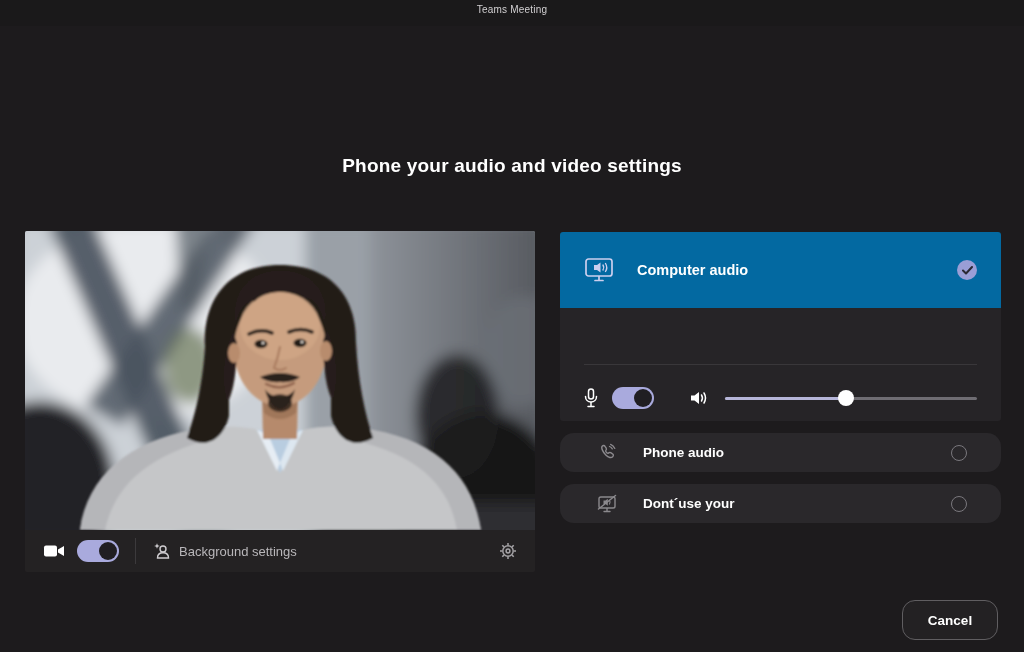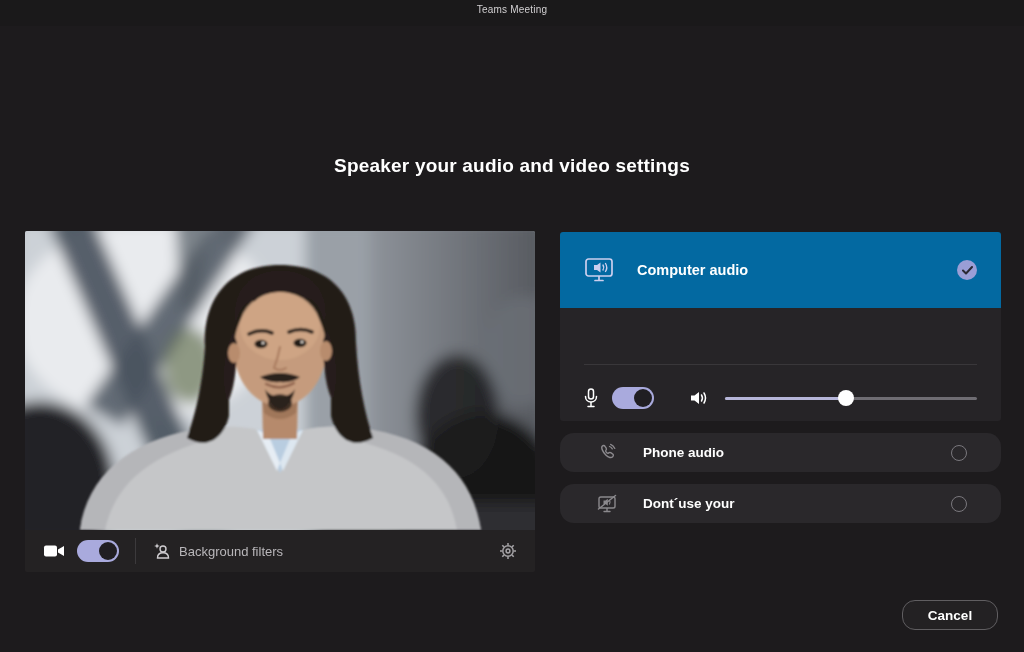--- a/index.html
+++ b/index.html
@@ -77,37 +77,37 @@
   }
   .option-row:first-of-type { margin-top:11px; }
   .option-row .label { color:#ffffff; font-size:13.5px; font-weight:700; margin-left:23px; }
   .radio {
     width:16px; height:16px; border-radius:50%; border:1.5px solid #7a787d; flex:none;
   }
   .opt-icon { width:26px; display:flex; justify-content:center; flex:none; }
   
   .footer-btns { position:absolute; right:26px; top:600px; display:flex; gap:8px; }
   .btn {
-    height:30px; min-width:96px; padding:0 18px; border-radius:13px;
+    height:40px; min-width:96px; padding:0 18px; border-radius:13px;
     display:flex; align-items:center; justify-content:center;
     font-size:13.5px; font-weight:700; color:#ffffff; cursor:pointer;
     font-family:"Liberation Sans", sans-serif;
   }
   .btn-cancel { background:#232123; border:1px solid #605e61; }
   .btn-join { background:#7579c7; border:1px solid #7579c7; }
   .icon { display:flex; align-items:center; justify-content:center; }
 </style>
 </head>
 <body>
 
 <div class="titlebar">
   <span class="titlebar-text">Teams Meeting</span>
 </div>
 
-<div class="heading">Speaker your audio and video settings</div>
+<div class="heading">Phone your audio and video settings</div>
 
 <div class="video-card">
   <div class="video-stage">
     <svg width="510" height="299" viewBox="0 0 510 299">
       <defs>
         <filter id="bblur" x="-20%" y="-20%" width="140%" height="140%">
             <feGaussianBlur stdDeviation="7"></feGaussianBlur>
           </filter>
         <filter id="sblur" x="-20%" y="-20%" width="140%" height="140%">
             <feGaussianBlur stdDeviation="1.2"></feGaussianBlur>
@@ -193,21 +193,21 @@
         <div class="knob"></div>
       </div>
     <div class="vbar-divider"></div>
     <span class="icon">
       <svg width="18" height="18" viewBox="0 0 18 18">
         <path d="M5,1.2 L5.8,3.2 L7.8,4 L5.8,4.8 L5,6.8 L4.2,4.8 L2.2,4 L4.2,3.2 Z" fill="#cfcdd0"></path>
         <circle cx="11" cy="7" r="3" stroke="#cfcdd0" stroke-width="1.4" fill="none"></circle>
         <path d="M5.5,16 C5.5,12.5 8,10.8 11,10.8 C14,10.8 16.5,12.5 16.5,16 Z" stroke="#cfcdd0" stroke-width="1.4" fill="none"></path>
       </svg>
     </span>
-    <span class="bgfilters-label">Background filters</span>
+    <span class="bgfilters-label">Background settings</span>
     <div class="spacer"></div>
     <span class="icon">
       <svg width="18" height="18" viewBox="0 0 18 18">
         <g stroke="#a5a3a6" stroke-width="1.5" fill="none">
           <circle cx="9" cy="9" r="5.2"></circle>
           <circle cx="9" cy="9" r="1.9"></circle>
           <line x1="9" y1="1" x2="9" y2="3.2"></line>
             <line x1="9" y1="14.8" x2="9" y2="17"></line>
           <line x1="1" y1="9" x2="3.2" y2="9"></line>
             <line x1="14.8" y1="9" x2="17" y2="9"></line>

